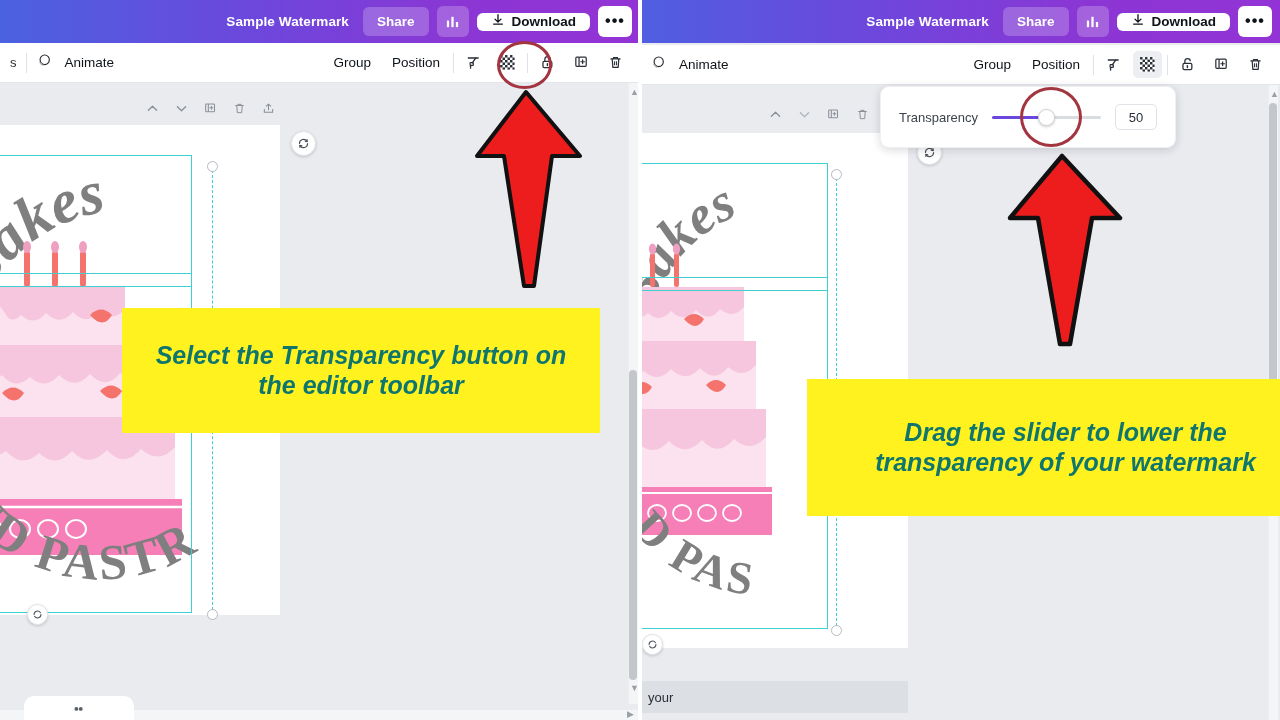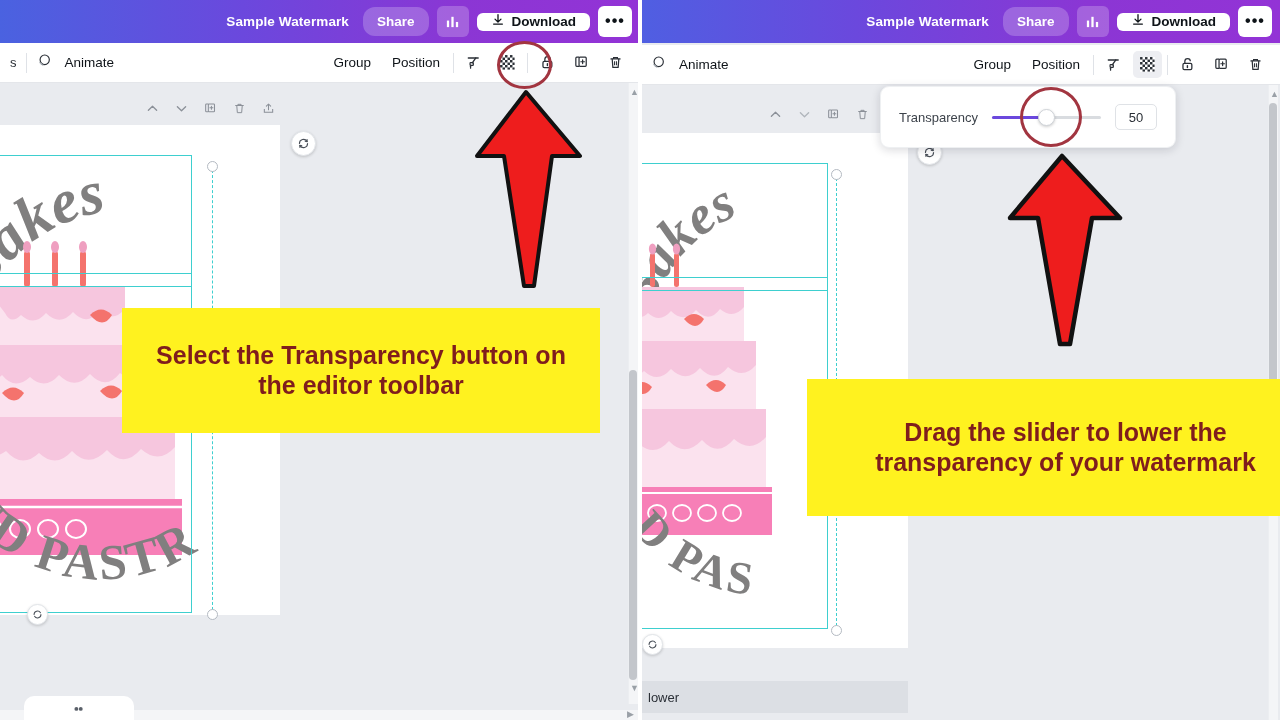--- a/index.html
+++ b/index.html
@@ -29,21 +29,21 @@
   }
   .panel-right .app-header {
     background: linear-gradient(90deg, #4f5fe2 0%, #6b48dd 34%, #8b36d4 70%, #9333d6 100%);
   }
   .hdr-title {
     color: #ffffff; font-size: 13.5px; font-weight: bold;
     letter-spacing: .1px; margin-right: 6px; white-space: nowrap;
   }
   .hdr-btn-share {
     background: rgba(255,255,255,0.22); color: #fff; font-size: 13.5px; font-weight: bold;
-    border: none; border-radius: 12px; padding: 7px 14px; cursor: pointer;
+    border: none; border-radius: 6px; padding: 7px 14px; cursor: pointer;
   }
   .hdr-btn-icon {
     background: rgba(255,255,255,0.22); border: none; border-radius: 6px;
     width: 32px; height: 31px; display: flex; align-items: center; justify-content: center;
     cursor: pointer;
   }
   .hdr-btn-download {
     background: #ffffff; border: none; border-radius: 6px;
     height: 18px; padding: 0 14px; display: flex; align-items: center; gap: 7px;
     font-size: 13.5px; font-weight: bold; color: #0e1318; cursor: pointer;
@@ -117,22 +117,23 @@
   .vscroll-thumb { position: absolute; right: 3px; width: 8px; border-radius: 4px; background: #c3c6cb; }
   .scroll-arrow { position: absolute; color: #9aa0a7; font-size: 9px; }
   .hscroll-track {
     position: absolute; left: 0; bottom: 0; height: 10px; background: #f4f5f7; width: 100%;
   }
 
   
   .anno-callout {
     position: absolute; background: #fff21f;
     display: flex; align-items: center; justify-content: center; text-align: center;
-    color: #7f1d1d; font-weight: bold; line-height: 1.18;
+    color: #0f766e; font-weight: bold; line-height: 1.18;
     z-index: 50;
+    font-style: italic;
   }
   .anno-arrow { position: absolute; z-index: 50; }
   .anno-ellipse {
     position: absolute; border-radius: 50%; border: 3px solid #a23540;
     z-index: 51; background: transparent;
   }
 
   
   .transparency-pop {
     position: absolute; background: #ffffff; border-radius: 9px;
@@ -590,21 +591,21 @@
       </div>
 
       <div class="rotate-handle" style="left:2px; top:549px; width:21px; height:21px;">
         <svg width="11" height="11" viewBox="0 0 16 16">
           <path d="M3 8 a5 5 0 0 1 9.3 -2.6" fill="none" stroke="#4a5059" stroke-width="1.5" stroke-linecap="round"></path>
           <path d="M13 8 a5 5 0 0 1 -9.3 2.6" fill="none" stroke="#4a5059" stroke-width="1.5" stroke-linecap="round"></path>
         </svg>
       </div>
 
       <div class="page-strip" style="top:596px; width:268px;">
-        <span>lower</span>
+        <span>your</span>
       </div>
 
       <div class="vscroll-track" style="top:0; height:635px;">
         <div class="scroll-arrow" style="top:4px; left:1px;">▲</div>
       </div>
       <div class="vscroll-thumb" style="top:18px; height:290px;"></div>
     </div>
 
     <div class="transparency-pop" style="left:240px; top:86px; width:296px; height:62px; padding:0 18px; gap:14px;">
       <span class="tp-label">Transparency</span>

